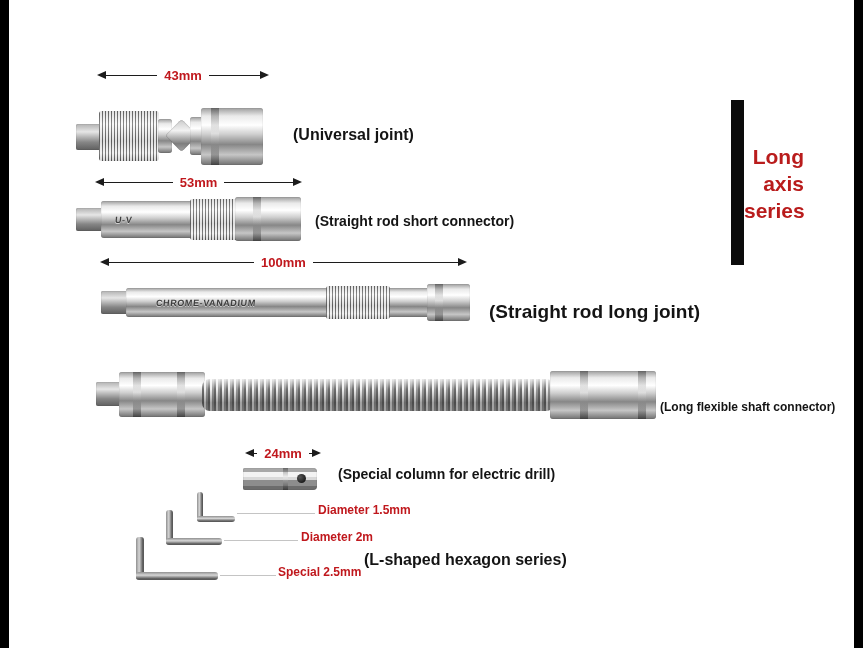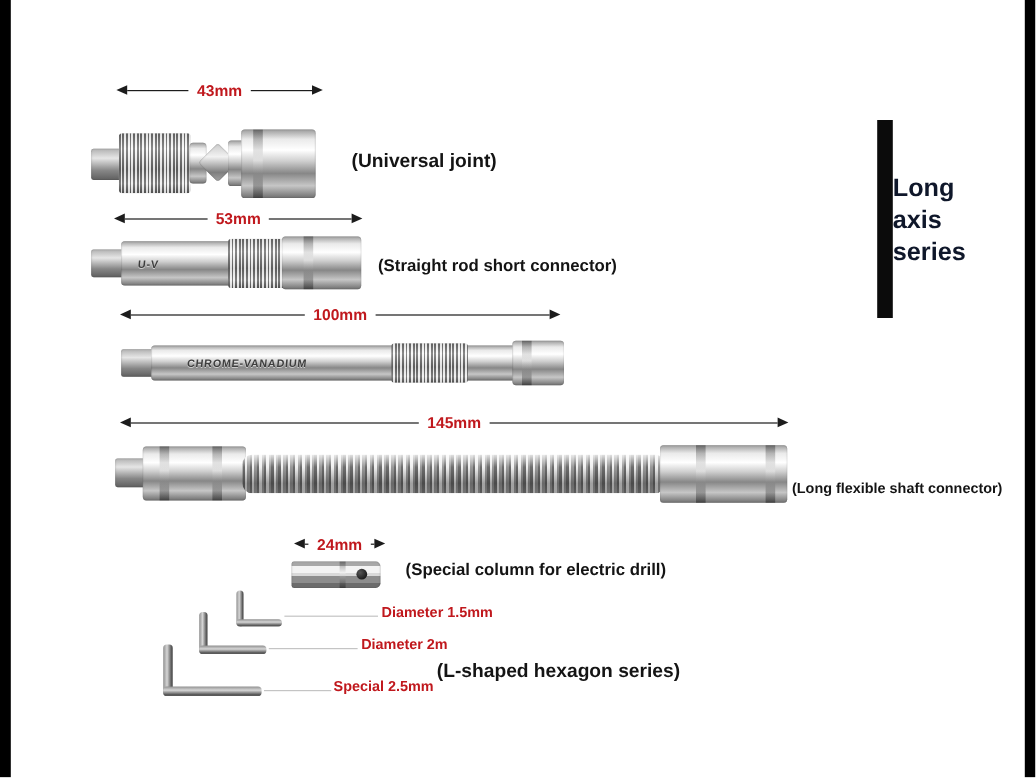--- a/index.html
+++ b/index.html
@@ -3,22 +3,22 @@
 <meta charset="utf-8">
 <style>
   html,body{margin:0;padding:0;background:#fff;}
   .canvas{position:relative;width:863px;height:648px;background:#ffffff;overflow:hidden;
           font-family:"Liberation Sans",sans-serif;}
   .edge{position:absolute;top:0;width:9px;height:648px;background:#000;}
   .edge.left{left:0;} .edge.right{right:0;}
 
   
   .side-bar{position:absolute;left:731px;top:100px;width:13px;height:165px;background:#0b0b0b;}
-  .side-text{position:absolute;left:744px;top:143px;width:60px;text-align:left;
-             font-weight:700;font-size:21px;line-height:27px;color:#0f172a;}
+  .side-text{position:absolute;left:744px;top:143px;width:60px;text-align:right;
+             font-weight:700;font-size:21px;line-height:27px;color:#b91c1c;}
 
   
   .dim{position:absolute;display:flex;align-items:center;height:14px;}
   .dim .ln{flex:1;height:0;border-top:1.6px solid #1c1c1c;}
   .dim .ah{width:0;height:0;border-top:4px solid transparent;border-bottom:4px solid transparent;}
   .dim .ah.l{border-right:9px solid #1c1c1c;}
   .dim .ah.r{border-left:9px solid #1c1c1c;}
   .dim .txt{padding:0 7px;font-weight:700;font-size:13px;color:#c0181d;white-space:nowrap;}
 
   
@@ -114,28 +114,22 @@
   <div>
     <div class="part sqdrive" style="left:101px;top:291px;width:28px;height:23px"></div>
     <div class="part chrome" style="left:126px;top:288px;width:304px;height:29px">
       <span class="engrave" style="left:30px">CHROME-VANADIUM</span>
     </div>
     <div class="part knurl" style="left:326px;top:286px;width:64px;height:33px"></div>
     <div class="part chrome" style="left:427px;top:284px;width:43px;height:37px">
       <div class="ring" style="left:8px"></div>
     </div>
   </div>
+  <div class="lbl big" style="left:489px;top:301px;font-size:19px">(Straight rod long joint)</div>
 
-  <div class="dim" style="left:100px;top:345px;width:557px">
-    <span class="ah l"></span>
-    <span class="ln"></span>
-    <span class="txt">145mm</span>
-    <span class="ln"></span>
-    <span class="ah r"></span>
-  </div>
   <div>
     <div class="part sqdrive" style="left:96px;top:382px;width:26px;height:24px"></div>
     <div class="part chrome" style="left:119px;top:372px;width:86px;height:45px">
       <div class="ring" style="left:14px"></div>
       <div class="ring" style="left:58px"></div>
     </div>
     <div class="part spring" style="left:202px;top:379px;width:352px;height:32px"></div>
     <div class="part chrome" style="left:550px;top:371px;width:106px;height:48px">
       <div class="ring" style="left:30px"></div>
       <div class="ring" style="right:10px"></div>

